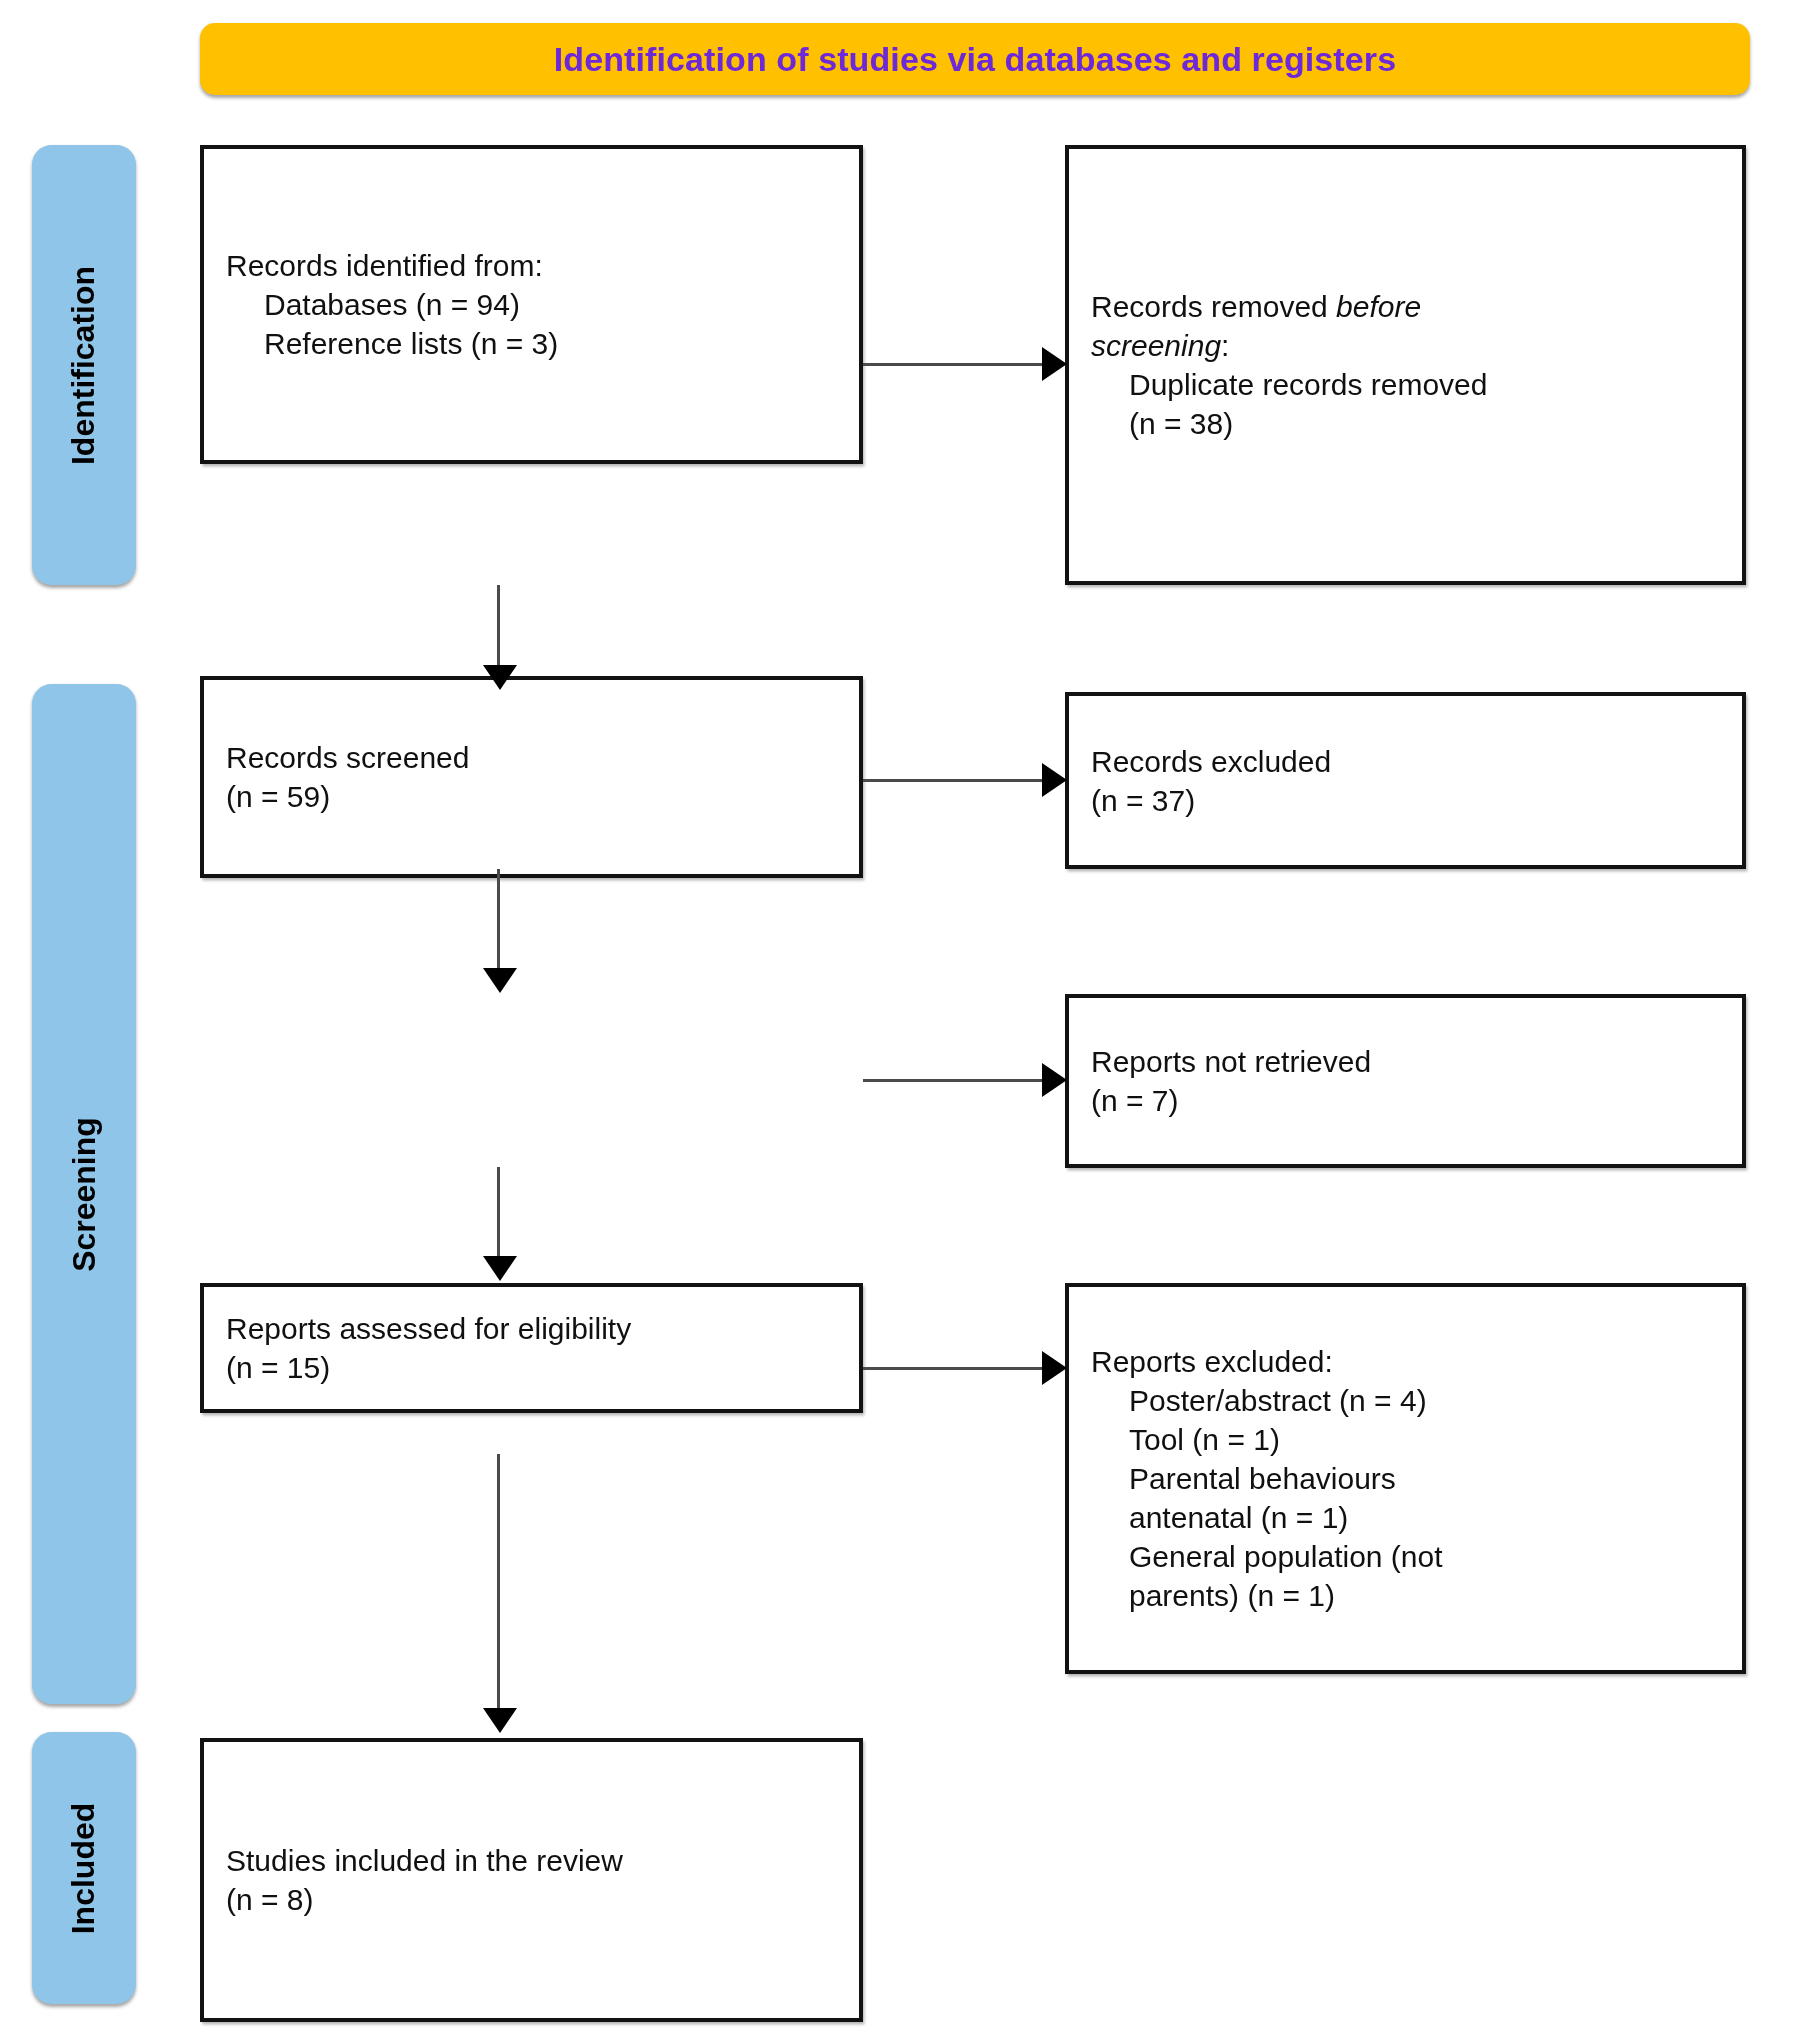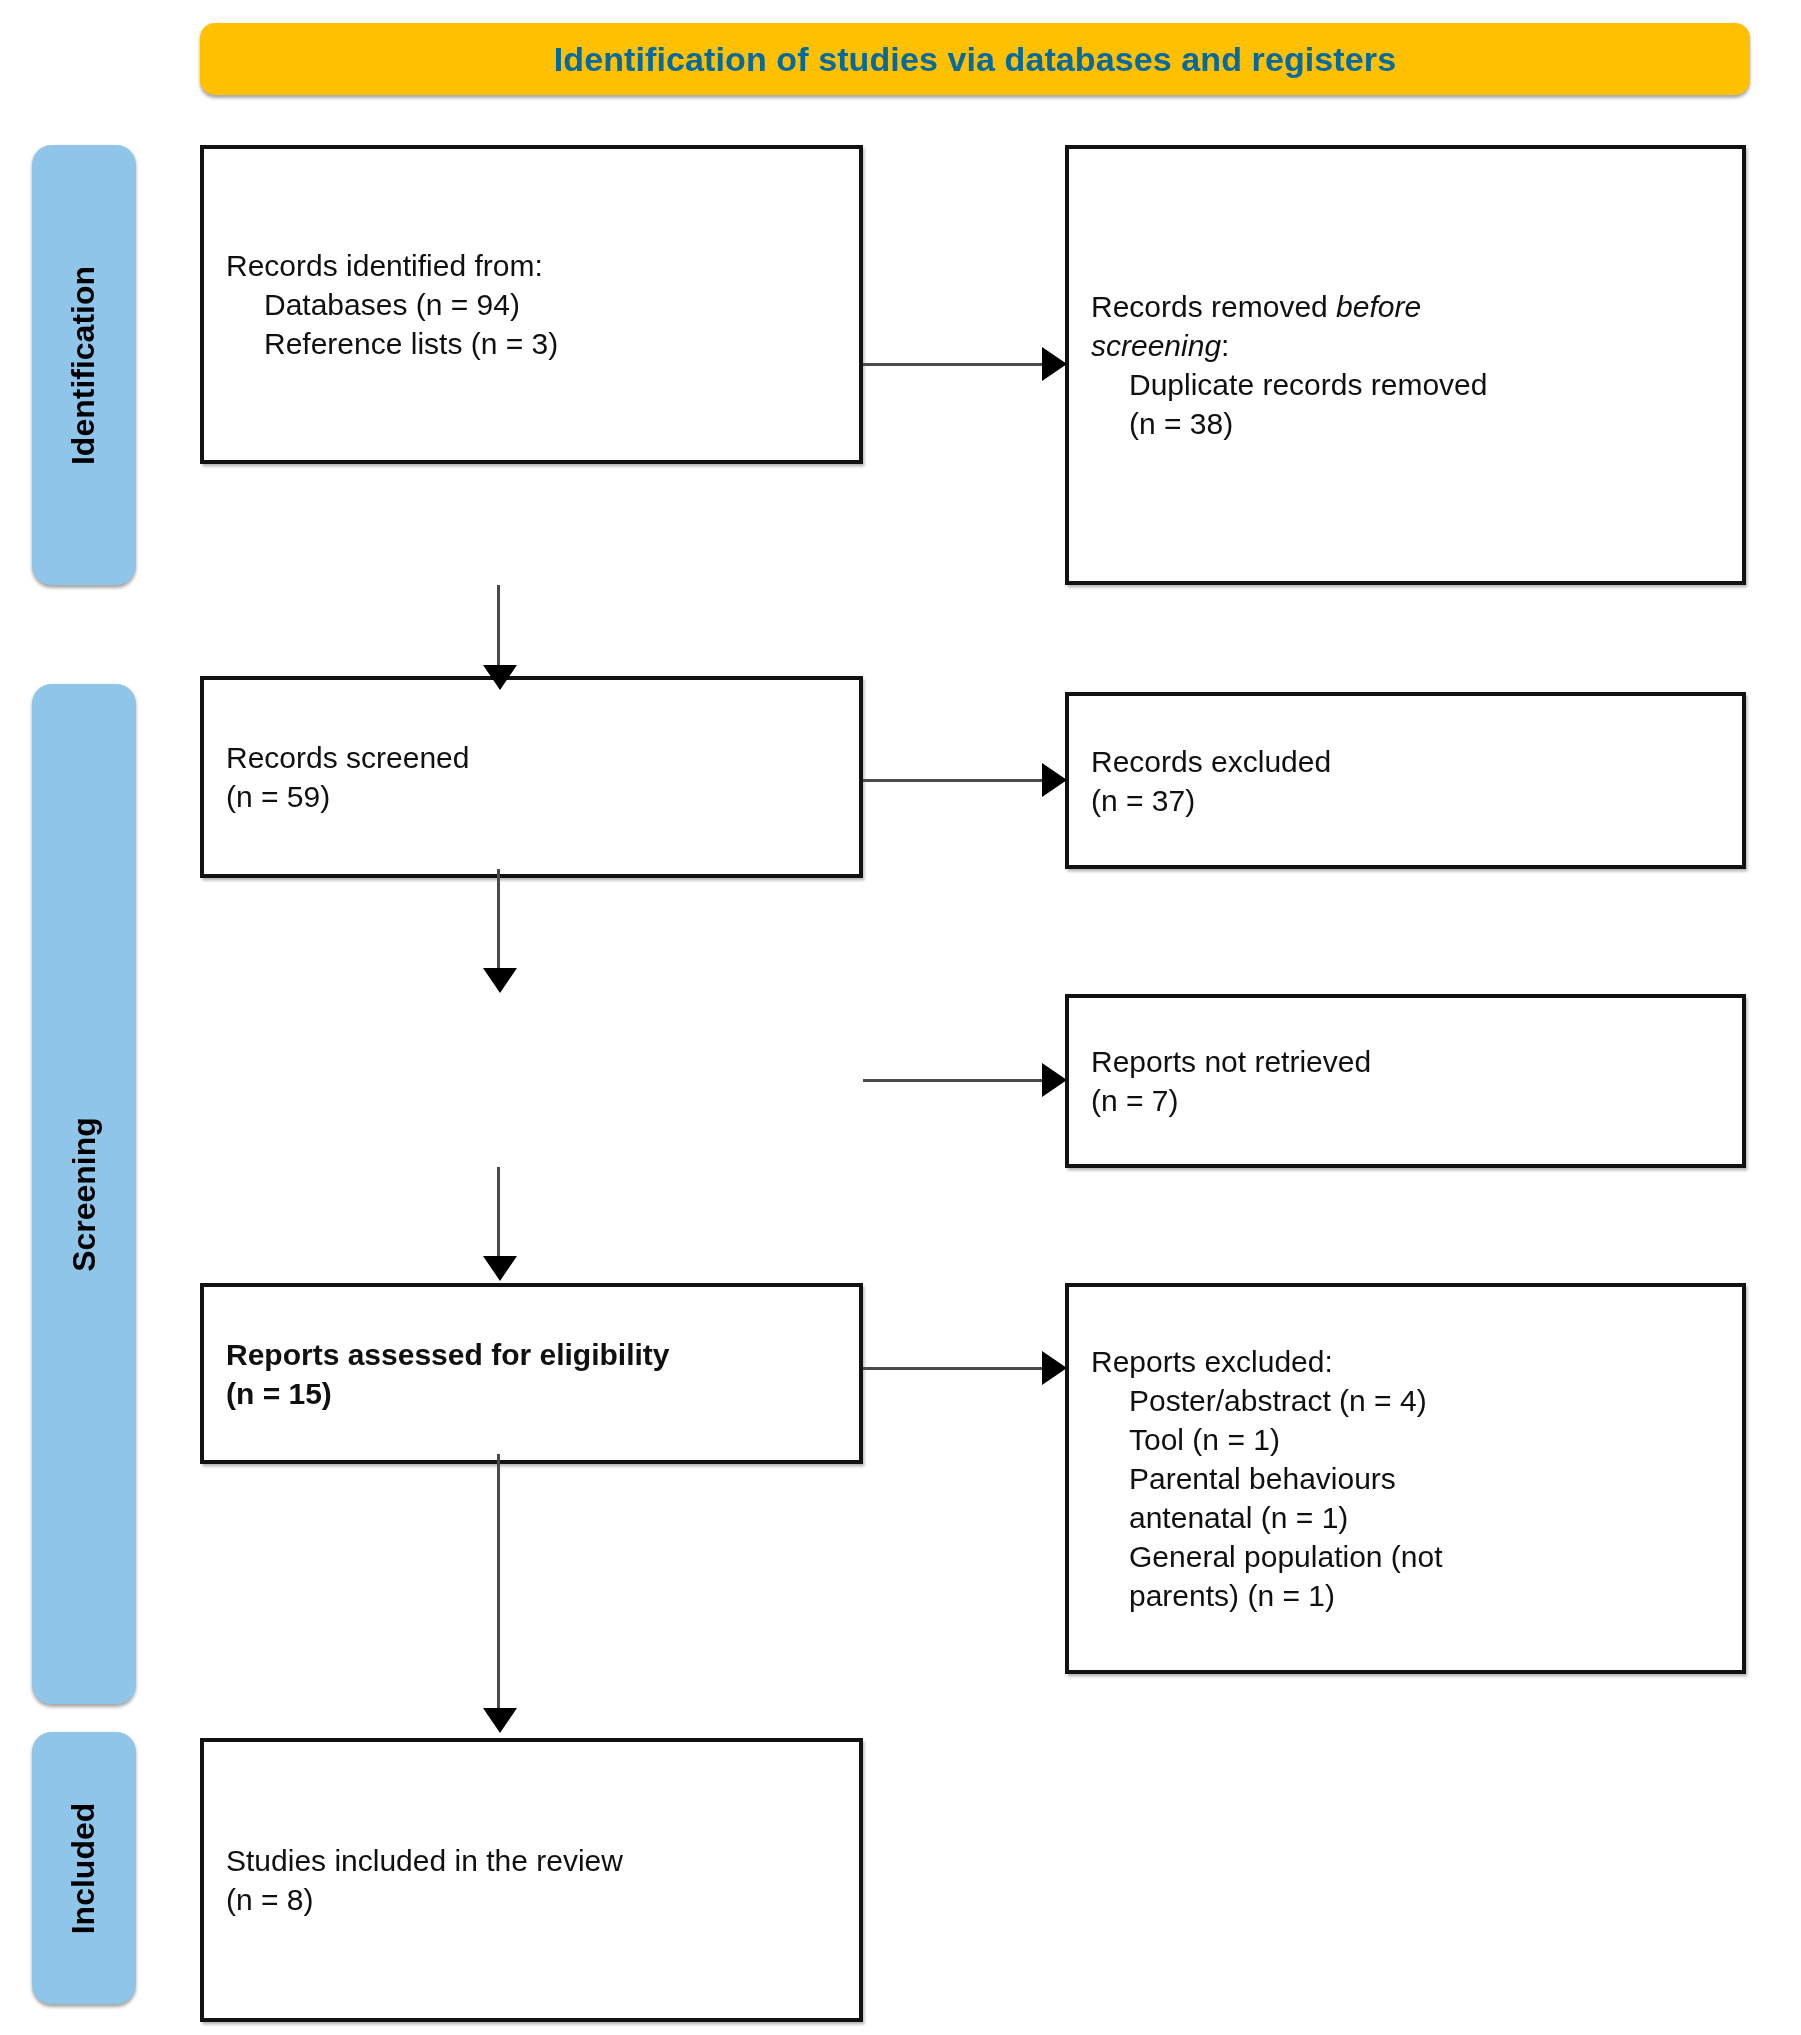--- a/index.html
+++ b/index.html
@@ -6,21 +6,21 @@
   body{width:1802px;height:2035px;position:relative;
        font-family:"Liberation Sans","DejaVu Sans",sans-serif;
        -webkit-font-smoothing:antialiased;}
   #stage{position:relative;width:1802px;height:2035px;overflow:hidden;background:#fff;}
 
   
   .banner{position:absolute;left:200px;top:23px;width:1550px;height:72px;
           background:#FFC000;border-radius:15px;
           box-shadow:0 2.9px 3.5px rgba(0,0,0,.35);
           display:flex;align-items:center;justify-content:center;}
-  .banner-text{font-size:34px;font-weight:bold;color:#0369a1;letter-spacing:0.1px;}
+  .banner-text{font-size:34px;font-weight:bold;color:#6d28d9;letter-spacing:0.1px;}
 
   
   .phase{position:absolute;left:32px;width:104px;background:#8FC5E8;
          border-radius:19.7px;box-shadow:0 2.9px 3.5px rgba(0,0,0,.35);
          display:flex;align-items:center;justify-content:center;}
   .phase-label{transform:rotate(-90deg);white-space:nowrap;
                font-size:32px;font-weight:bold;color:#000;}
   #phase-identification{top:145px;height:440px;}
   #phase-screening{top:684px;height:1020px;}
   #phase-included{top:1732px;height:272px;}
@@ -37,21 +37,21 @@
 
   .col-left{left:200px;width:663px;}
   .col-right{left:1065px;width:681px;}
 
   #box-identified{top:145px;height:319px;}
   #box-removed{top:145px;height:440px;}
   #box-screened{top:676px;height:202px;}
   #box-excluded-records{top:692px;height:177px;}
   #box-sought{top:994px;height:174px;}
   #box-not-retrieved{top:994px;height:174px;}
-  #box-eligibility{top:1283px;height:181px;font-weight:bold;}
+  #box-eligibility{top:1283px;height:130px;}
   #box-reports-excluded{top:1283px;height:391px;}
   #box-included{top:1738px;height:284px;}
 
   
   .conn{position:absolute;}
   .v-line{position:absolute;width:2.9px;background:#4a4a4a;}
   .h-line{position:absolute;height:2.9px;background:#4a4a4a;}
   .arrow-down{position:absolute;width:0;height:0;
               border-left:17.4px solid transparent;border-right:17.4px solid transparent;
               border-top:25.5px solid #000;}

